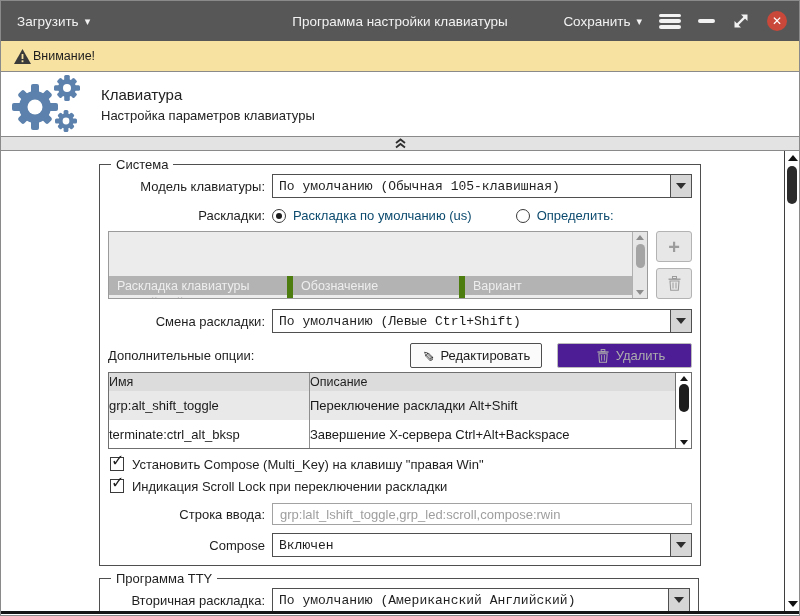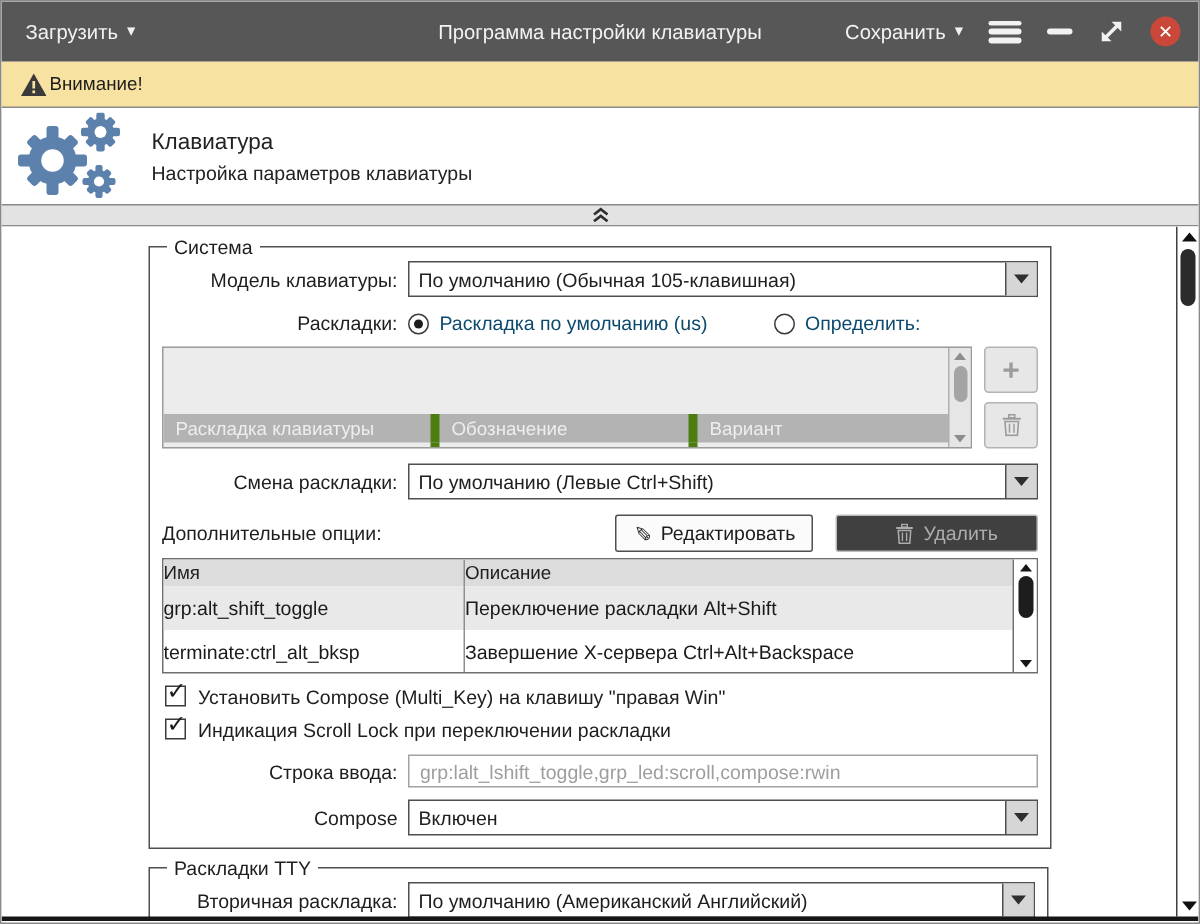--- a/index.html
+++ b/index.html
@@ -33,21 +33,21 @@
   
   .content { position:relative; height:463px; background:#fff; overflow:hidden; }
   .bottom-line { position:absolute; left:0; right:0; bottom:0; height:3px; background:#161616; }
 
   fieldset { border:1px solid #4f4f4f; margin:6px 0 0 98px; width:600px; padding:2px 8px 8px 8px; }
   legend { font-size:13px; color:#1e1e1e; padding:0 5px; margin-left:3px; }
 
   .row { display:grid; grid-template-columns:160px 1fr; align-items:center; column-gap:4px; }
   .rlabel { text-align:right; font-size:13px; color:#1e1e1e; padding-right:3px; white-space:nowrap; }
 
-  .combo { display:flex; height:24px; border:1px solid #4f4f4f; background:#fff; align-items:stretch; }
+  .combo { display:flex; height:24px; border:1px solid #4f4f4f; background:#fff; align-items:stretch;font-family:Liberation Mono, monospace; }
   .combo-text { flex:1; display:flex; align-items:center; padding:0 6px; font-size:13px; color:#1e1e1e; white-space:nowrap; overflow:hidden; }
   .combo-btn { width:21px; border-left:1px solid #4f4f4f; background:#d6d6d6; display:flex; align-items:center; justify-content:center; }
   .tri-d { width:0; height:0; border-left:5px solid transparent; border-right:5px solid transparent; border-top:6px solid #2e2e2e; }
   .tri-u { width:0; height:0; border-left:4px solid transparent; border-right:4px solid transparent; border-bottom:5px solid currentColor; }
   .tri-dn { width:0; height:0; border-left:4px solid transparent; border-right:4px solid transparent; border-top:5px solid currentColor; }
 
   .radio { width:14px; height:14px; border:1.5px solid #3a3a3a; border-radius:50%; background:#fff; display:inline-flex; align-items:center; justify-content:center; flex:none; }
   .radio .dot { width:6px; height:6px; border-radius:50%; background:#1c1c1c; }
   .radio-item { display:flex; align-items:center; gap:7px; font-size:13px; color:#0c4a6e; }
 
@@ -66,21 +66,21 @@
   .lt-sb { width:15px; border-left:1px solid #b0b0b0; background:#e6e6e6; display:flex; flex-direction:column; align-items:center; color:#8d8d8d; padding:3px 0; }
   .lt-sb .thumb { width:9px; height:24px; background:#a4a4a4; border-radius:5px; margin:4px 0 auto 0; }
   .sidebtns { display:flex; flex-direction:column; gap:6px; margin-left:8px; }
   .sqbtn { width:36px; height:31px; background:#e7e7e7; border:1px solid #b3b3b3; border-radius:3px; display:flex; align-items:center; justify-content:center; color:#9c9c9c; }
   .sqbtn .plus { font-size:20px; font-weight:bold; line-height:1; }
 
   
   .opts-row { display:flex; align-items:center; margin-top:10px; }
   .opts-label { font-size:13px; color:#1e1e1e; }
   .btn { height:25px; border:1px solid #4f4f4f; background:#fbfbfb; border-radius:2px; display:inline-flex; align-items:center; justify-content:center; gap:7px; font-size:13px; color:#1c1c1c; padding:0 14px; }
-  .btn.disabled { background:#404040; border-color:#bcbcbc; color:#adadad;padding-left:27px; }
+  .btn.disabled { background:#4c1d95; border-color:#bcbcbc; color:#adadad;padding-left:27px; }
   .pencil { font-size:14px; transform:rotate(90deg) scaleX(-1); display:inline-block; }
 
   
   .otable { margin-top:4px; height:77px; border:1px solid #6f6f6f; background:#fff; display:flex; }
   .ot-main { flex:1; overflow:hidden; }
   .ot-hrow { display:grid; grid-template-columns:200px 1fr; height:18px; background:#dcdcdc; color:#1e1e1e; font-size:12.5px; align-items:center; }
   .ot-row { display:grid; grid-template-columns:200px 1fr; height:29px; color:#1a1a1a; font-size:13px; align-items:center; }
   .ot-row.alt { background:#e9e9e9; }
   .ot-hrow > div, .ot-row > div { padding-left:0; white-space:nowrap; overflow:hidden; }
   .ot-hrow > div + div, .ot-row > div + div { border-left:1px solid #8f8f8f; height:100%; display:flex; align-items:center; }
@@ -342,21 +342,21 @@
         <div class="combo">
           <div class="combo-text">Включен</div>
           <div class="combo-btn">
               <div class="tri-d"></div>
             </div>
         </div>
       </div>
     </fieldset>
 
     <fieldset style="margin-top:5px;">
-      <legend>Раскладки TTY</legend>
+      <legend>Программа TTY</legend>
       <div class="row">
         <div class="rlabel">Вторичная раскладка:</div>
         <div class="combo">
           <div class="combo-text">По умолчанию (Американский Английский)</div>
           <div class="combo-btn">
               <div class="tri-d"></div>
             </div>
         </div>
       </div>
     </fieldset>

